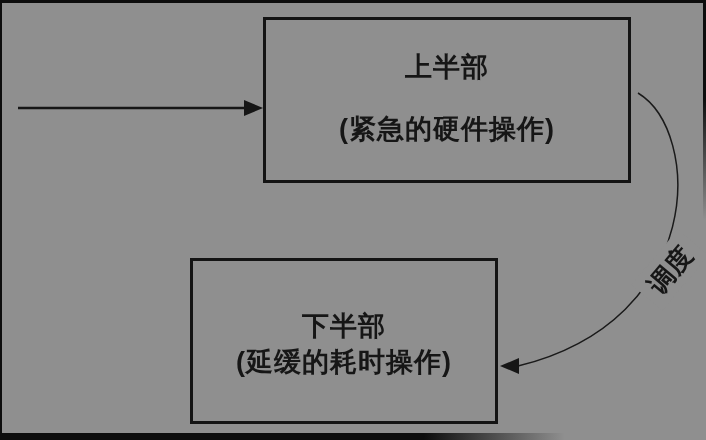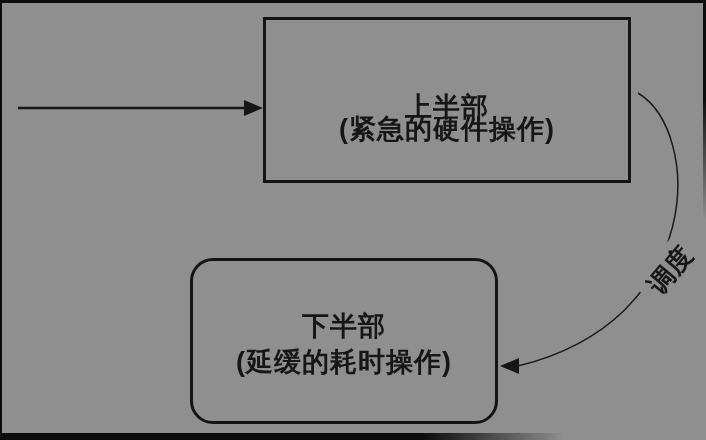--- a/index.html
+++ b/index.html
@@ -26,33 +26,33 @@
     box-sizing: border-box;
     border: 3px solid #141414;
     background: transparent;
   }
   .top-box {
     left: 263px; top: 17px;
     width: 368px; height: 166px;
   }
   .bottom-box {
     left: 190px; top: 258px;
-    width: 308px; height: 166px; border-radius: 23px;
+    width: 308px; height: 166px;
   }
   .box-title, .box-subtitle {
     position: absolute;
     left: 0; right: 0;
     text-align: center;
     font-size: 27px;
     font-weight: 600;
     line-height: 34px;
     letter-spacing: 1px;
     color: #161616;
   }
-  .top-box .box-title   { top: 30px; margin-top: 40px; }
+  .top-box .box-title   { top: 30px; }
   .top-box .box-subtitle{ top: 92px; }
   .bottom-box .box-title   { top: 48px; }
   .bottom-box .box-subtitle{ top: 84px; }
 
   .label {
     position: absolute;
     color: #161616;
     font-weight: 600;
   }
   .interrupt-label {

